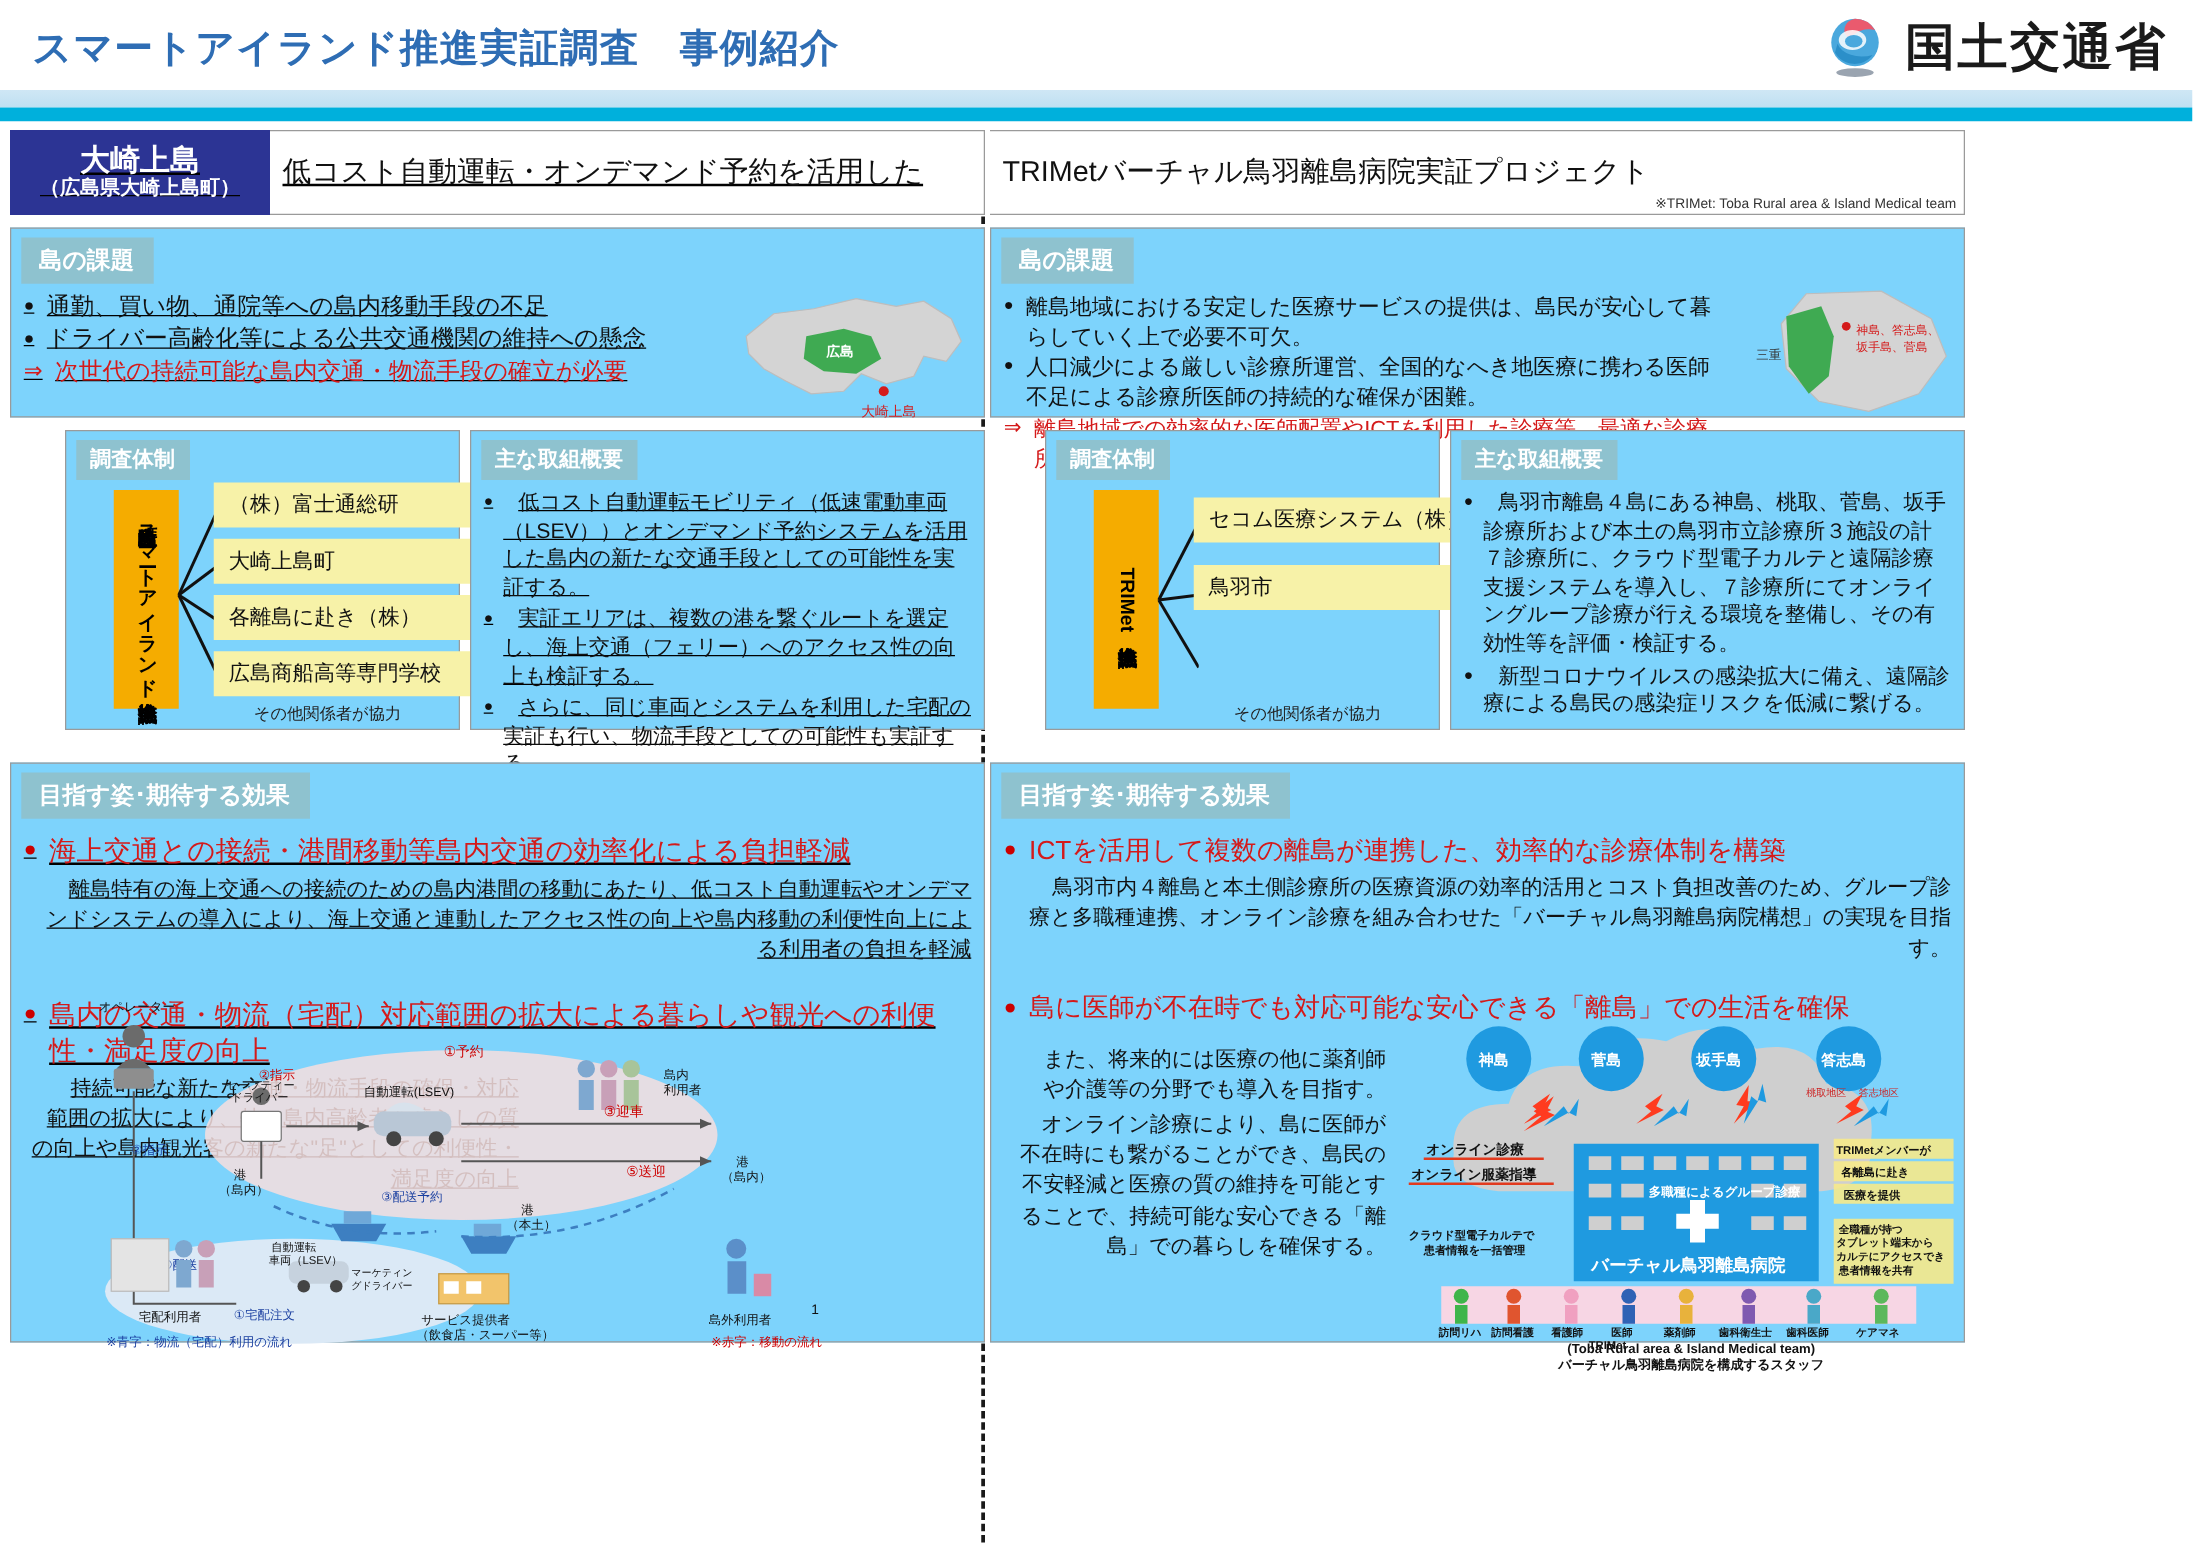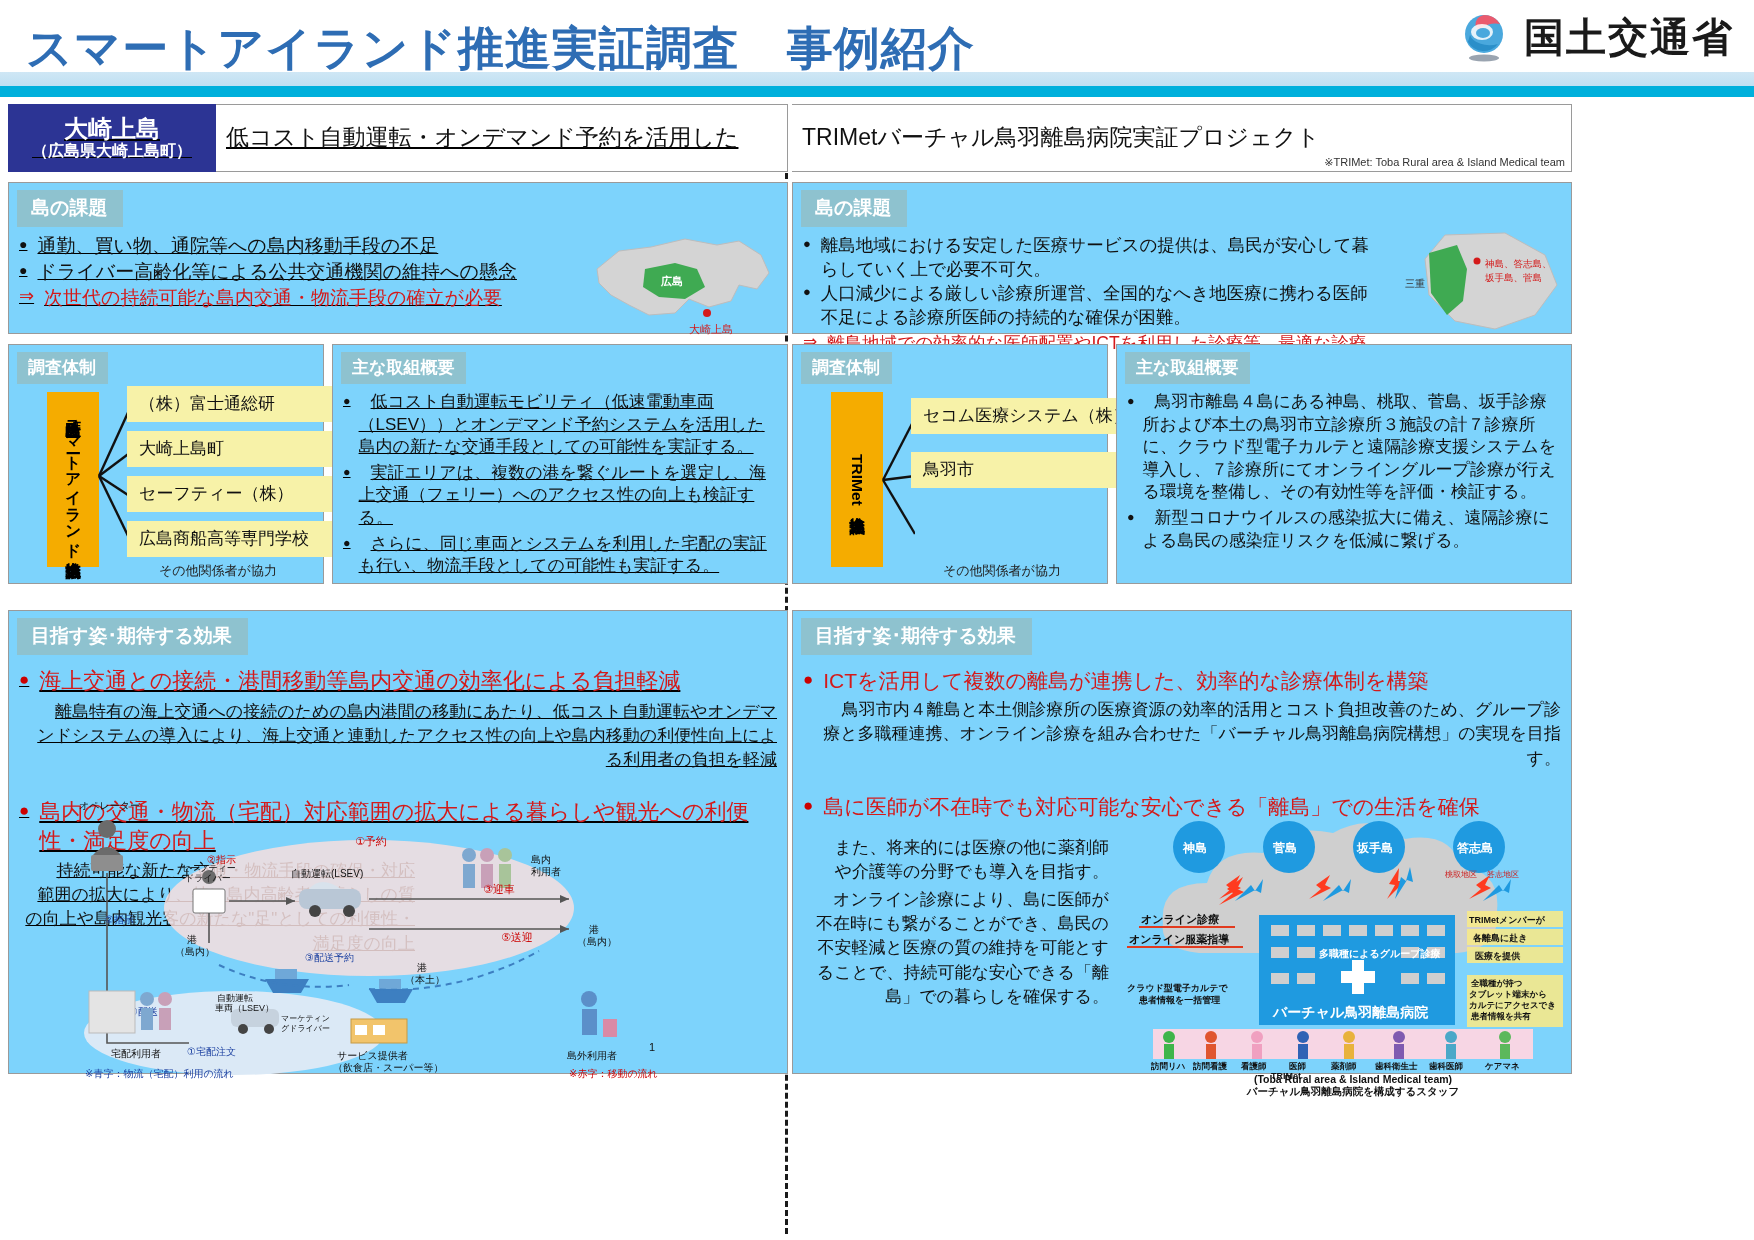--- a/index.html
+++ b/index.html
@@ -8,21 +8,21 @@
     background: #ffffff;
     font-family: "Liberation Sans", "DejaVu Sans", sans-serif;
     overflow: hidden;
   }
   .page { position: relative; width: 1754px; height: 1240px; background:#fff; }
 
   
   .header { position: relative; height: 100px; }
   .header-title {
     position: absolute; left: 26px; top: 18px;
-    font-size: 46px; font-weight: bold; color: #2e6db4;
+    font-size: 31px; font-weight: bold; color: #2e6db4;
     letter-spacing: 1px; white-space: nowrap;
     font-family: "DejaVu Sans", sans-serif;
   }
   .logo-wrap { position:absolute; right: 20px; top: 10px; display:flex; align-items:center; gap:14px; }
   .logo-mark { width: 52px; height: 52px; position: relative; }
   .logo-text { font-size: 40px; font-weight: bold; color: #1a1a1a; letter-spacing: 2px; font-family:"DejaVu Sans", sans-serif;}
   .band1 { position:absolute; left:0; right:0; top:72px; height: 14px; background: linear-gradient(to bottom,#cfe7f5,#bfe0f2); }
   .band2 { position:absolute; left:0; right:0; top:86px; height: 11px; background: #00b0dc; }
 
   
@@ -67,21 +67,21 @@
   .issue-line { display: flex; align-items: flex-start; font-size: 19px; line-height: 1.38; color: #111; }
   .issue-line .dot { flex: 0 0 auto; margin-right: 10px; font-size: 14px; line-height: 1.7; }
   .issue-red { color: #d41a1a; }
   .issue-sm { font-size: 17.5px; }
   .issue-sm .dot { font-size: 13px; }
   .map-thumb { position: absolute; right: 8px; top: 2px; width: 190px; height: 128px; }
   .map-thumb.r { right: 6px; top: 2px; width: 180px; height: 120px; }
 
   
   .mid-row { display:flex; gap: 8px; margin-top: 10px; height: 240px; }
-  .org-panel { width: 316px; position: relative; }
+  .org-panel { width: 316px; position: relative; margin-left: 44px; }
   .work-panel { flex: 1; position: relative; }
   .org-body { position: relative; height: 192px; padding-left: 6px; }
   .org-vert {
     position:absolute; left: 38px; top: 8px; width: 52px; height: 175px;
     background: #f5ac00; color:#000; writing-mode: vertical-rl; text-orientation: upright;
     display:flex; align-items:center; justify-content:center;
     font-size: 15.5px; font-weight: bold; line-height: 1.18; letter-spacing:0px;
     text-align:center; padding: 4px 0;
   }
   .org-vert.lat { text-orientation: mixed; }
@@ -205,21 +205,21 @@
               </svg>
             </div>
             <div class="org-items">
               <div class="org-item">
                 <span>（株）富士通総研</span>
               </div>
               <div class="org-item">
                 <span>大崎上島町</span>
               </div>
               <div class="org-item">
-                <span>セーフティー（株）</span>
+                <span>各離島に赴き（株）</span>
               </div>
               <div class="org-item">
                 <span>広島商船高等専門学校</span>
               </div>
             </div>
             <div class="org-note">その他関係者が協力</div>
           </div>
         </div>
 
         <div class="panel work-panel">

